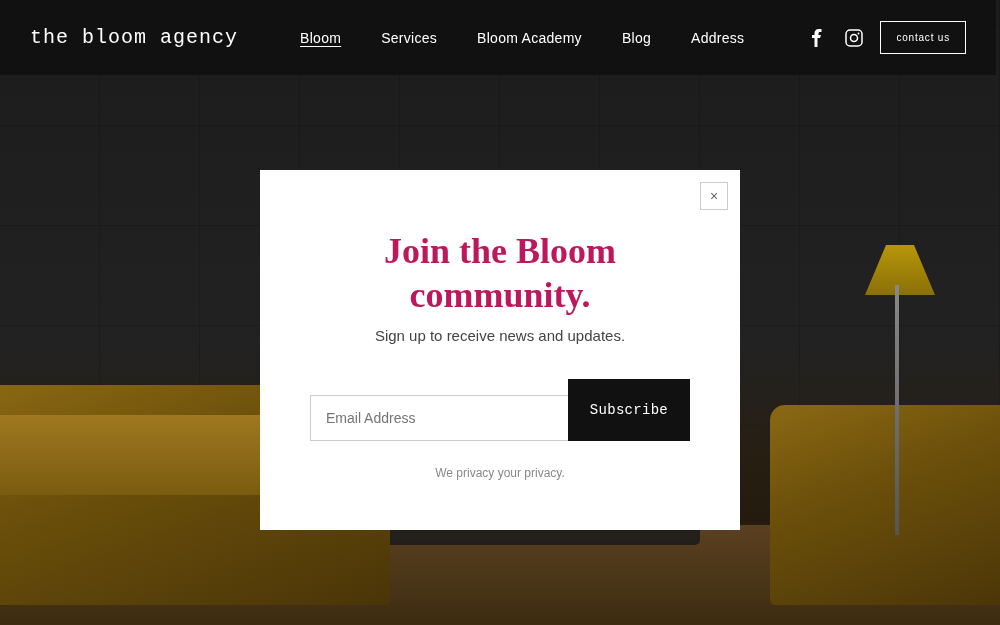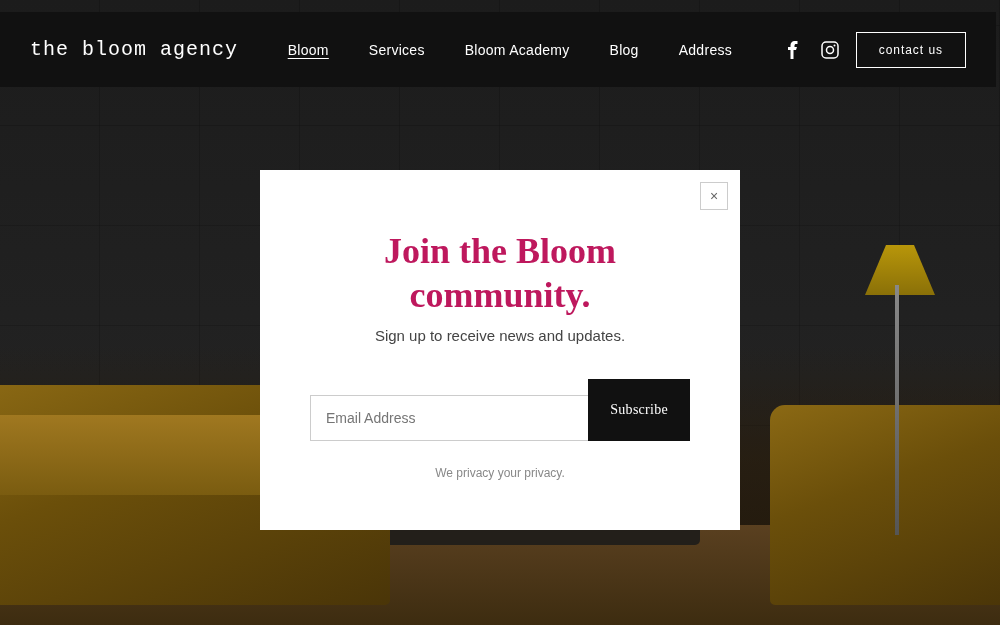--- a/index.html
+++ b/index.html
@@ -137,21 +137,21 @@
       top: 40px;
       left: 35px;
       width: 4px;
       height: 250px;
       background: linear-gradient(180deg, #888 0%, #555 100%);
     }
 
     
     header {
       position: absolute;
-      top: 12px; left: 0;
+      top: 0; left: 0;
       width: 996px;
       height: 75px;
       background: #111;
       display: flex;
       align-items: center;
       justify-content: space-between;
       padding: 0 30px;
       z-index: 100;
     }
 
@@ -196,23 +196,23 @@
       height: 22px;
       display: flex;
       align-items: center;
       justify-content: center;
     }
 
     .contact-btn {
       border: 1.5px solid #fff;
       background: transparent;
       color: #fff;
-      padding: 10px 22px;
-      font-family: Arial, sans-serif;
-      font-size: 12px;
+      padding: 10px 15px;
+      font-family: Arial, sans-serif;
+      font-size: 10px;
       letter-spacing: 0.08em;
       cursor: pointer;
       text-transform: lowercase;
     }
 
     
     .modal-overlay {
       position: absolute;
       top: 75px;
       left: 0;
@@ -283,21 +283,21 @@
       outline: none;
       margin-top: 16px;
     }
 
     .subscribe-btn {
       background: #111;
       color: #fff;
       border: none;
       padding: 14px 22px;
       font-size: 14px;
-      font-family: Liberation Serif, serif;
+      font-family: Liberation Mono, monospace;
       cursor: pointer;
       white-space: nowrap;
       letter-spacing: 0.02em;
     }
 
     .privacy-text {
       font-size: 12px;
       color: #888;
       font-family: Arial, sans-serif;
     }

